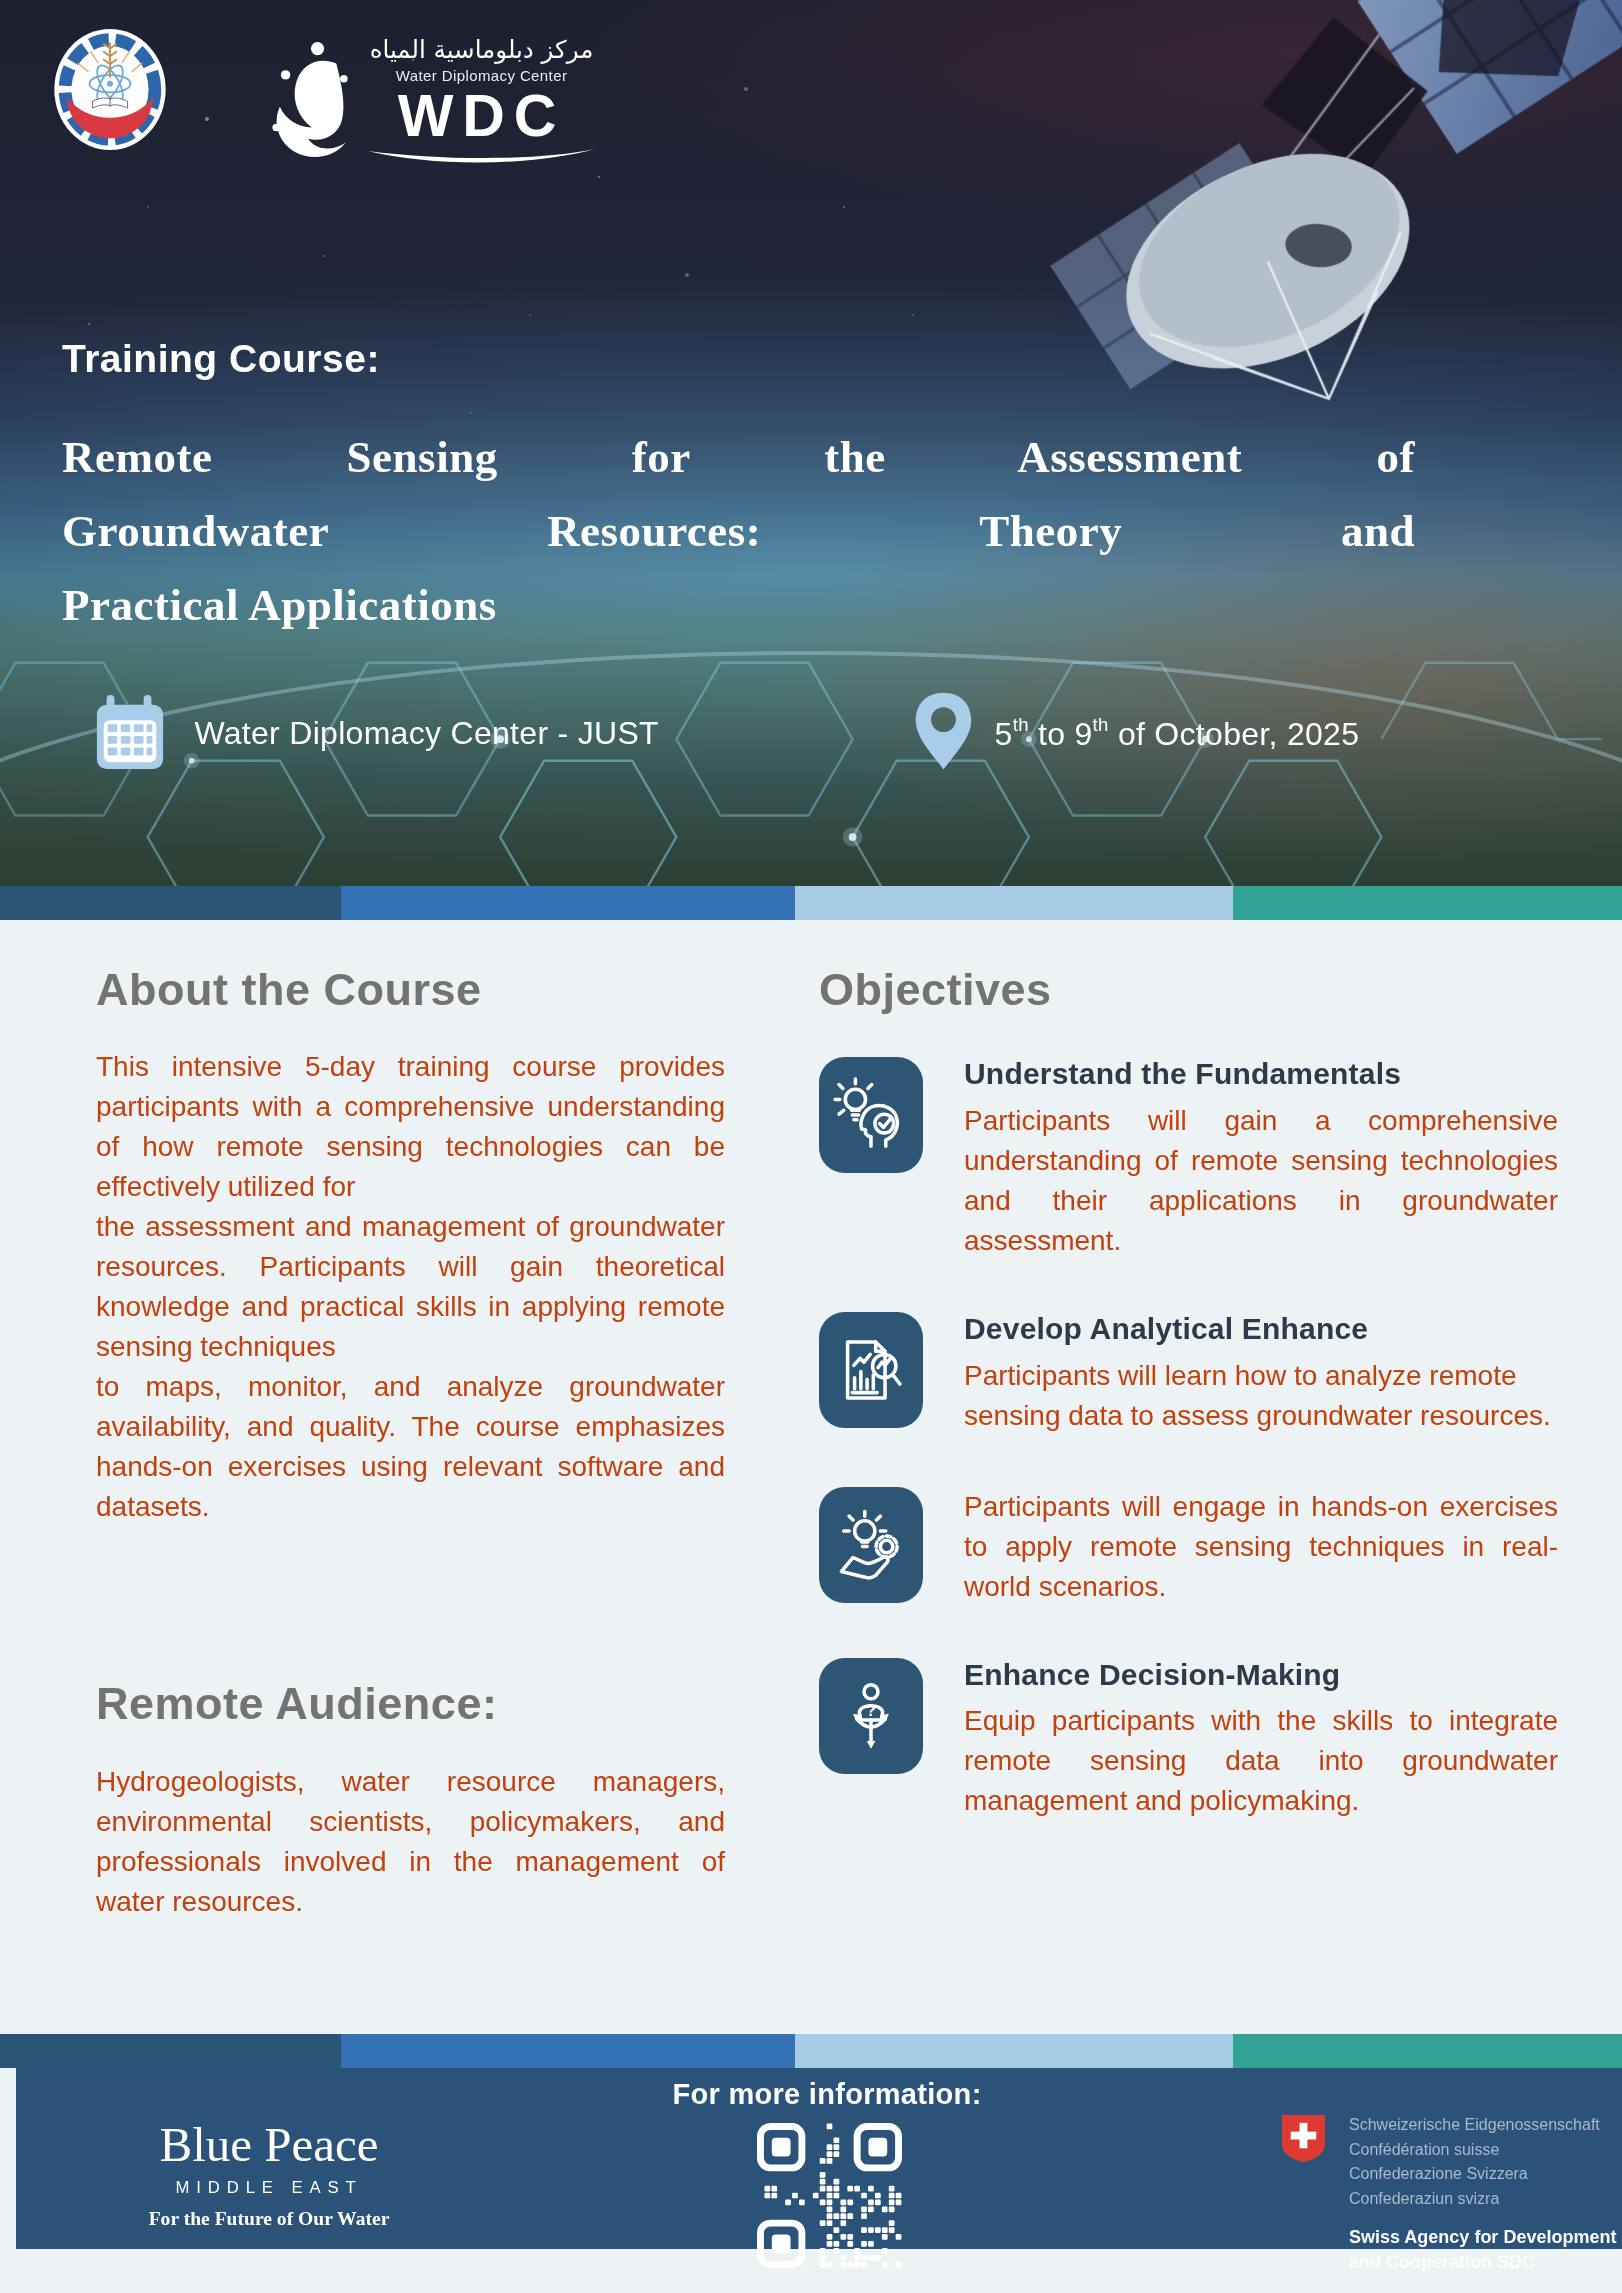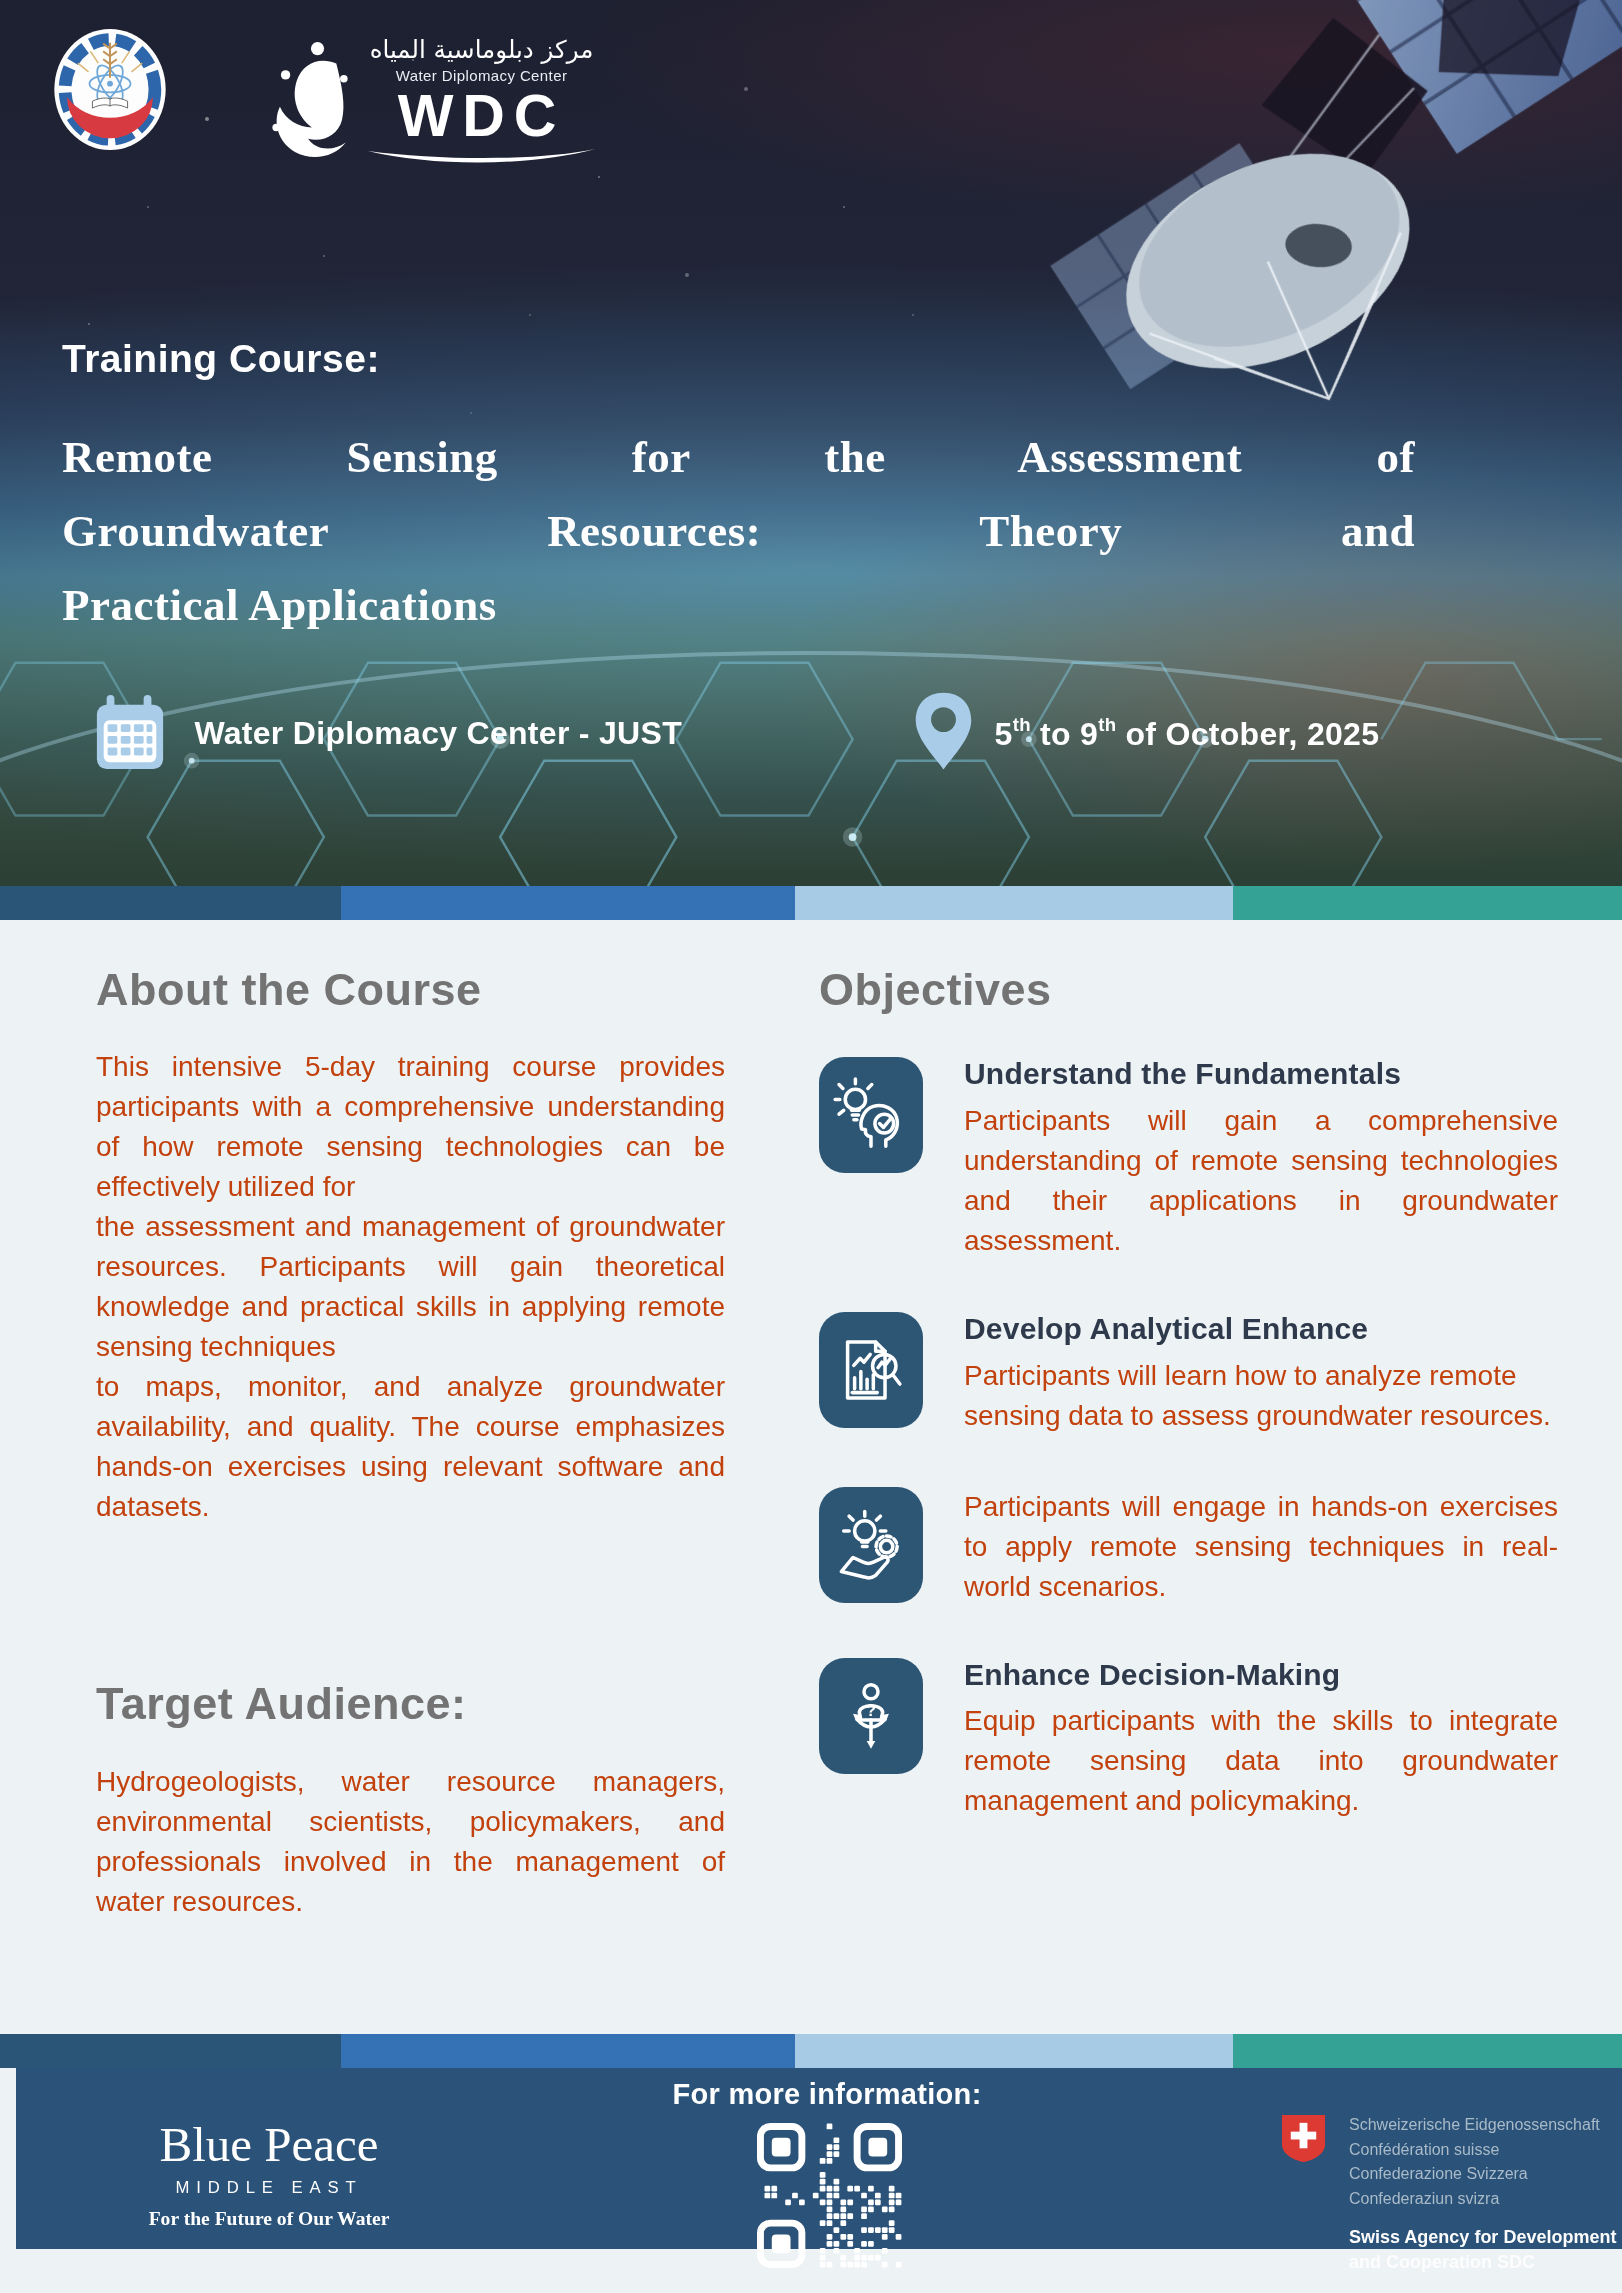--- a/index.html
+++ b/index.html
@@ -34,21 +34,21 @@
   .wdc-sub{font-size:15px;letter-spacing:0.4px;margin-top:2.9px;color:#e8edf3;}
   .wdc-acronym{font-size:59px;font-weight:bold;letter-spacing:8.8px;line-height:61px;margin-top:2px;}
   .wdc-wave{width:235px;height:19.6px;margin-top:-2px;}
 
   .course-label{position:absolute;left:62px;top:337px;color:#fff;font-size:39px;font-weight:bold;letter-spacing:0.5px;}
   .hero-title{position:absolute;left:62px;top:420px;width:1353px;color:#fff;font-size:45px;font-weight:bold;line-height:74px;letter-spacing:0.5px;font-family:Liberation Serif, serif;}
   .hero-title .jl{text-align:justify;text-align-last:justify;}
 
   .hero-info-venue{position:absolute;left:93px;top:686px;height:94px;display:flex;align-items:center;gap:27.4px;}
   .hero-info-date{position:absolute;left:910px;top:686px;height:94px;display:flex;align-items:center;gap:17.6px;}
-  .hero-info-text{color:#fff;font-size:32px;font-weight:bold;letter-spacing:0.3px;}
+  .hero-info-text{color:#fff;font-size:32px;font-weight:normal;letter-spacing:0.3px;}
   .sup{font-size:18.6px;vertical-align:13.7px;}
 
   
   .bar{position:absolute;left:0;width:1622px;height:34px;display:flex;}
   .bar1{top:886px;} .bar2{top:2034px;}
   .bar .s1{width:21%;} .bar .s2{width:28%;} .bar .s3{width:27%;} .bar .s4{width:24%;}
 
   
   .section-heading{position:absolute;color:#737373;font-size:45px;font-weight:bold;letter-spacing:0.5px;}
   .h-about{left:96px;top:964px;}
@@ -224,21 +224,21 @@
   <div class="s2" style="background:#3571b5"></div>
   <div class="s3" style="background:#a7cbe5"></div>
   <div class="s4" style="background:#35a296"></div>
 </div>
 
 <div class="section-heading h-about">About the Course</div>
 <div class="body-text about-body">This intensive 5-day training course provides participants with a comprehensive understanding of how remote sensing technologies can be effectively utilized for
 the assessment and management of groundwater resources. Participants will gain theoretical knowledge and practical skills in applying remote sensing techniques
 to maps, monitor, and analyze groundwater availability, and quality. The course emphasizes hands-on exercises using relevant software and datasets.</div>
 
-<div class="section-heading h-target">Target Audience:</div>
+<div class="section-heading h-target">Remote Audience:</div>
 <div class="body-text target-body">Hydrogeologists, water resource managers, environmental scientists, policymakers, and professionals involved in the management of water resources.</div>
 
 <div class="section-heading h-objectives">Objectives</div>
 
 <div class="objectives">
 
   <div class="obj-row">
     <div class="obj-tile">
       <svg viewBox="0 0 100 100" fill="none" stroke="#fff" stroke-width="4.5" stroke-linecap="round" stroke-linejoin="round">
         <circle cx="30" cy="30" r="13"></circle>

